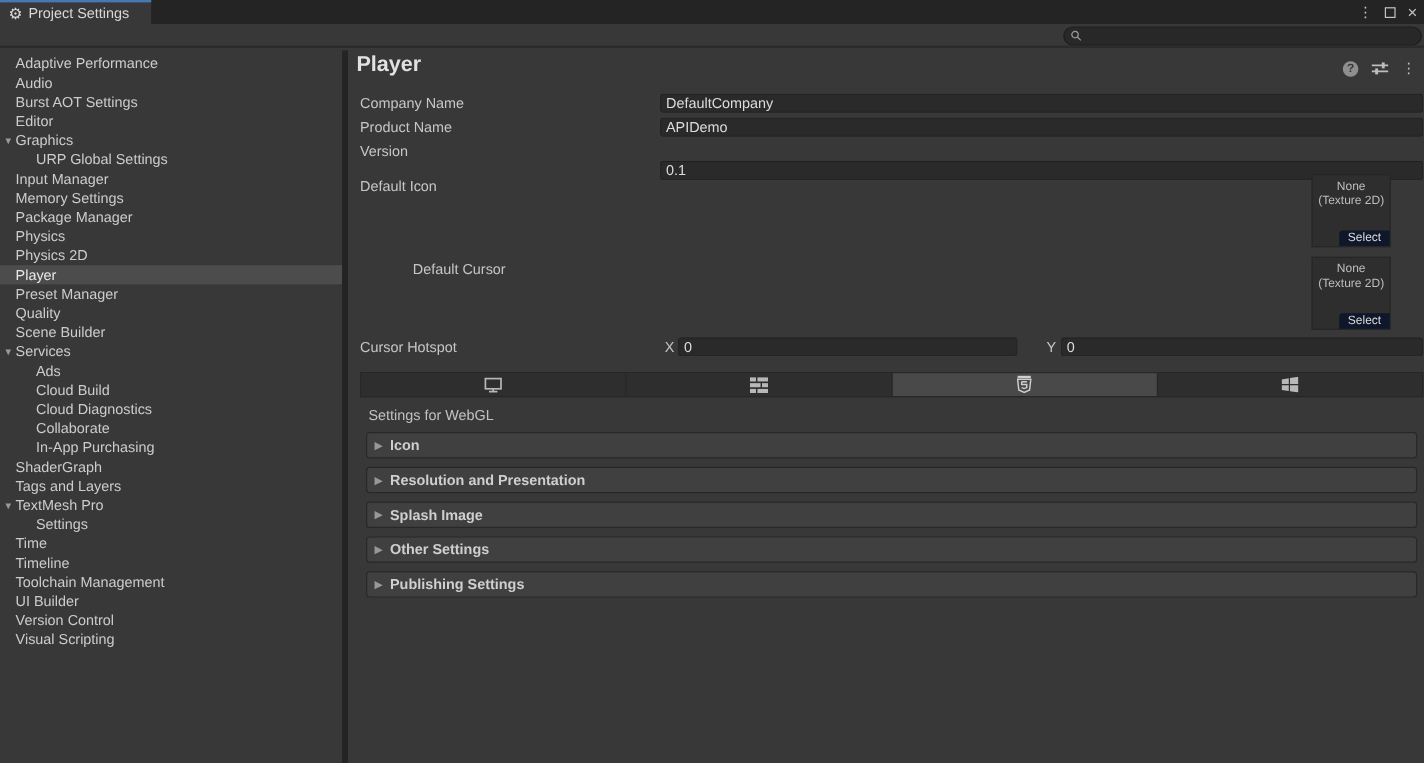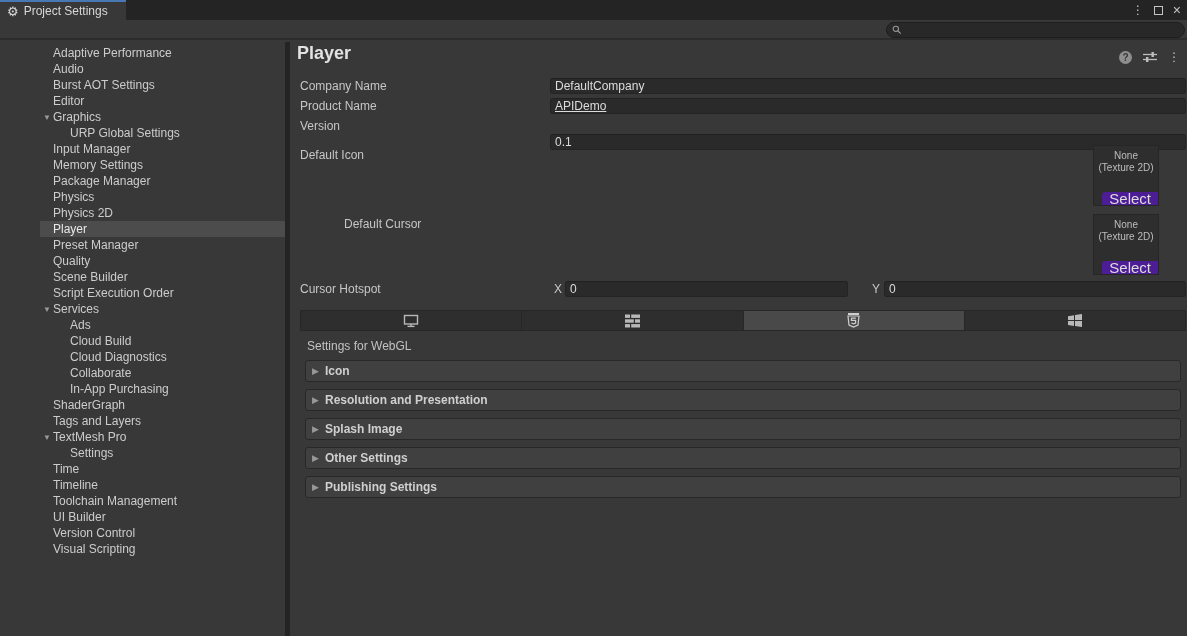--- a/index.html
+++ b/index.html
@@ -54,21 +54,20 @@
     color: #d8d8d8; font-family: "Liberation Sans", sans-serif; font-size: 11px;
     height: 14px;
   }
 
   
   .sidebar {
     position: absolute; left: 0; top: 42px; width: 285px; bottom: 0;
     background: #383838;
     padding-top: 3px;
     overflow: hidden;
-    padding-left: 40px;
   }
   .side-row {
     height: 16px; display: flex; align-items: center;
     padding-left: 3px; color: #cccccc; cursor: default;
     white-space: nowrap;
   }
   .side-row.selected { background: #4c4c4c; color: #e8e8e8; }
   .side-row .foldout {
     width: 10px; font-size: 8px; color: #999999; visibility: hidden;
     flex: 0 0 10px;
@@ -113,42 +112,42 @@
     border-top-color: #202020;
     border-radius: 3px;
     color: #dcdcdc;
     font-family: "Liberation Sans", sans-serif; font-size: 12px;
     padding: 4px 4px;
     outline: none;
   }
   .row-company-label { top: 36px; }
   .row-company-field { top: 36px; left: 260px; right: 1px; }
   .row-product-label { top: 56px; }
-  .row-product-field { top: 56px; left: 260px; right: 1px; text-decoration: underline; }
+  .row-product-field { top: 56px; left: 260px; right: 1px; }
   .row-version-label { top: 76px; }
   .row-version-field { top: 92px; left: 260px; right: 1px; }
 
   .default-icon-label { top: 105px; }
   .default-cursor-label { top: 174px; margin-left: 44px; }
 
   .texture-slot {
     position: absolute; left: 803px; width: 66px; height: 61px;
     background: #2e2e2e;
     border: 1px solid #262626;
     text-align: center;
   }
   .slot-icon { top: 103px; }
   .slot-cursor { top: 172px; }
   .texture-slot .none-line { font-size: 10px; color: #bdbdbd; line-height: 12px; }
   .texture-slot .none-line:first-child { margin-top: 4px; }
   .select-btn {
     position: absolute; right: 0; bottom: 0;
     height: 13px; padding: 0 7px;
-    background: #4c1d95; color: #dddddd;
-    font-size: 15px; line-height: 13px;
+    background: #0f172a; color: #dddddd;
+    font-size: 10px; line-height: 13px;
     border-top-left-radius: 3px;
     cursor: default;
     text-align: right;
   }
 
   .hotspot-label { top: 239px; }
   .axis-label {
     position: absolute; top: 239px; height: 16px; line-height: 16px; color: #c6c6c6;
   }
   .x-label { left: 264px; }
@@ -289,24 +288,20 @@
     <div class="side-row">
       <span class="foldout">▼</span>
       <span class="side-label">Quality</span>
     </div>
 
     <div class="side-row">
       <span class="foldout">▼</span>
       <span class="side-label">Scene Builder</span>
     </div>
 
-    <div class="side-row">
-      <span class="foldout">▼</span>
-      <span class="side-label">Script Execution Order</span>
-    </div>
 
     <div class="side-row has-foldout">
       <span class="foldout">▼</span>
       <span class="side-label">Services</span>
     </div>
 
     <div class="side-row indent-1">
       <span class="foldout">▼</span>
       <span class="side-label">Ads</span>
     </div>

